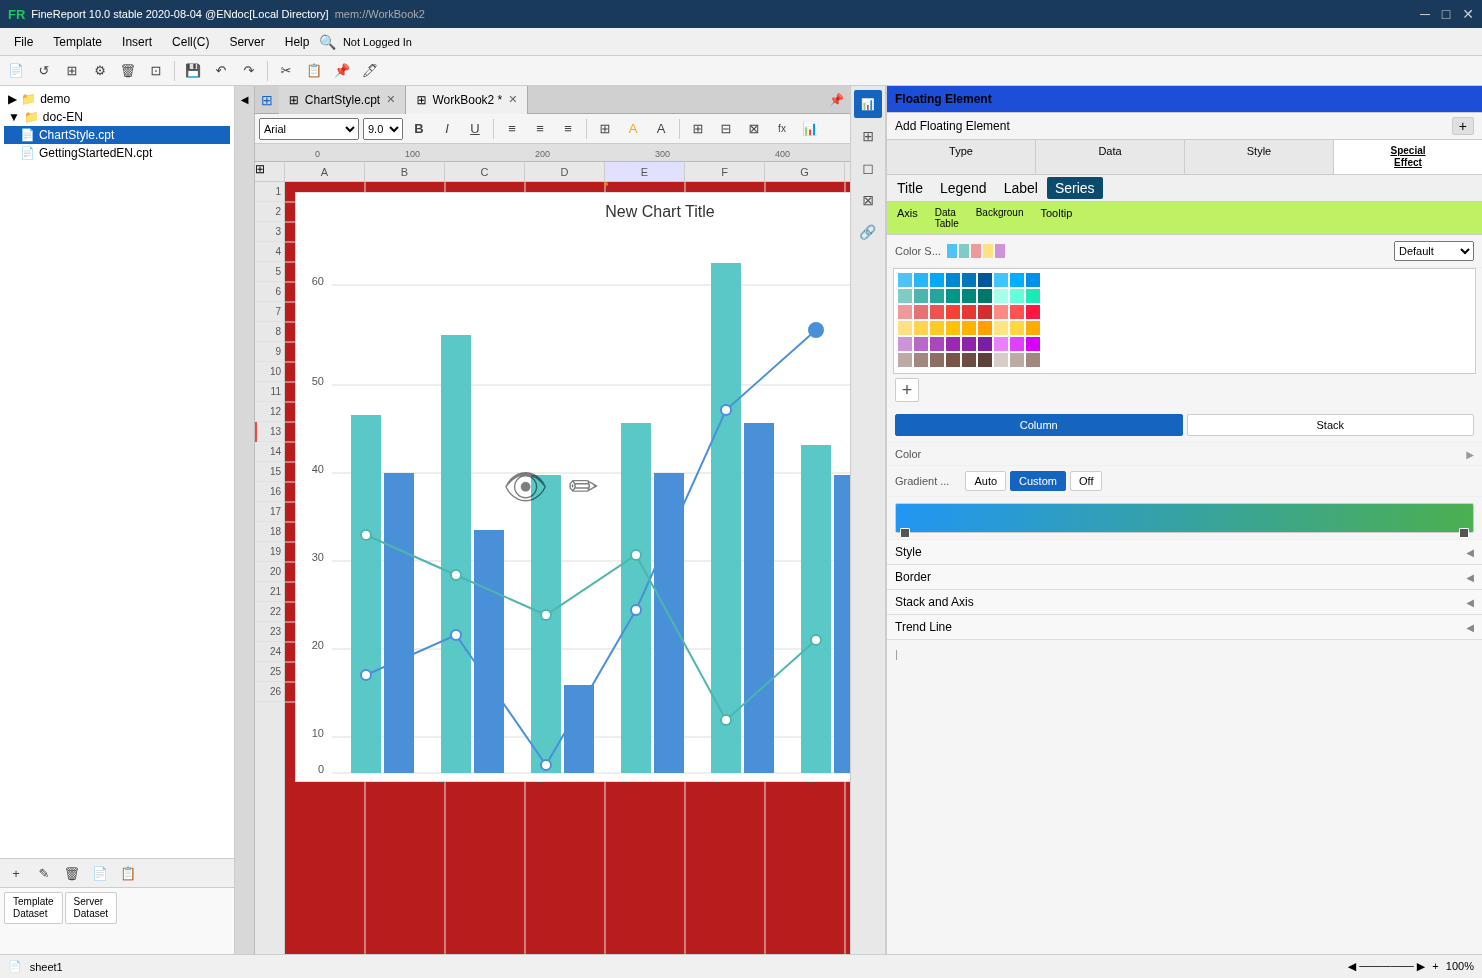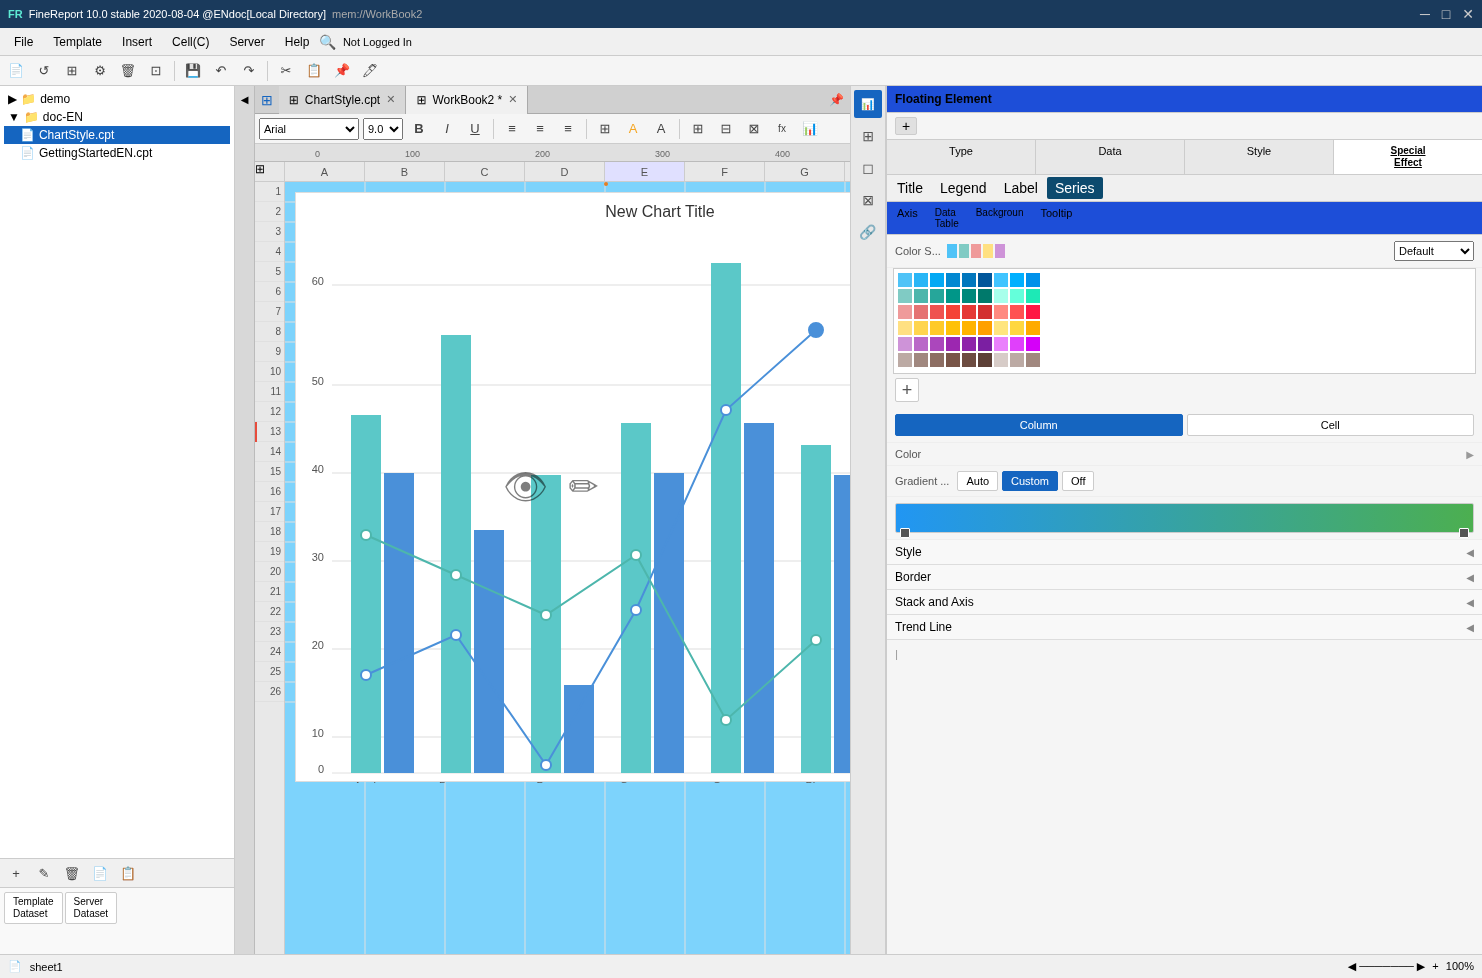--- a/index.html
+++ b/index.html
@@ -265,21 +265,21 @@
       cursor: pointer;
       font-size: 14px;
       border-radius: 2px;
     }
     .sub-tab.active { background: #0c4a6e; color: white; }
 
     
     #sub-tabs2 {
       display: flex;
       flex-wrap: wrap;
-      background: #1d4ed8;
+      background: #bef264;
       border-bottom: 1px solid #ccc;
       padding: 2px;
       gap: 1px;
     }
     .sub-tab2 {
       padding: 3px 8px;
       cursor: pointer;
       font-size: 11px;
       border-radius: 2px;
     }
@@ -351,21 +351,21 @@
     .prop-row .prop-arrow { color: #999; font-size: 10px; }
 
     
     #gradient-row {
       display: flex;
       align-items: center;
       padding: 5px 8px;
       border-bottom: 1px solid #eee;
       gap: 4px;
     }
-    #gradient-row label { font-size: 11px; color: #555; margin-right: 4px; }
+    #gradient-row label { font-size: 11px; color: #555; margin-right: 12px; }
     .grad-btn {
       padding: 3px 8px;
       cursor: pointer;
       font-size: 11px;
       border: 1px solid #ccc;
       border-radius: 2px;
       background: white;
     }
     .grad-btn.active { background: #1565c0; color: white; border-color: #1565c0; }
 
@@ -452,21 +452,21 @@
       flex: 1;
       overflow: hidden;
       position: relative;
     }
   </style>
 </head>
 <body>
 
 <div id="titlebar">
   <div class="title-left">
-    <span style="color:#5eead4;font-weight:bold;font-size:11px;">FR</span>
+    <span style="color:#22c55e;font-weight:bold;font-size:13px;">FR</span>
     <span>FineReport 10.0 stable 2020-08-04 @ENdoc[Local Directory]</span>
     <span style="color:#aaa;">mem://WorkBook2</span>
   </div>
   <div class="title-right">
     <span>─</span>
     <span>□</span>
     <span>✕</span>
   </div>
 </div>
 
@@ -649,21 +649,21 @@
               <div class="row-num">19</div>
               <div class="row-num">20</div>
               <div class="row-num">21</div>
               <div class="row-num">22</div>
               <div class="row-num">23</div>
               <div class="row-num">24</div>
               <div class="row-num">25</div>
               <div class="row-num">26</div>
             </div>
 
-            <div id="grid-area" style="flex:1;background:#7dd3fc;position:relative;overflow:hidden;">
+            <div id="grid-area" style="flex:1;background:#b91c1c;position:relative;overflow:hidden;">
 
               <svg style="position:absolute;top:0;left:0;width:100%;height:100%;pointer-events:none;">
 
                 <line x1="0" y1="20" x2="100%" y2="20" stroke="#e0e0e0"></line>
                 <line x1="0" y1="40" x2="100%" y2="40" stroke="#e0e0e0"></line>
                 <line x1="0" y1="60" x2="100%" y2="60" stroke="#e0e0e0"></line>
                 <line x1="0" y1="80" x2="100%" y2="80" stroke="#e0e0e0"></line>
                 <line x1="0" y1="100" x2="100%" y2="100" stroke="#e0e0e0"></line>
                 <line x1="0" y1="120" x2="100%" y2="120" stroke="#e0e0e0"></line>
                 <line x1="0" y1="140" x2="100%" y2="140" stroke="#e0e0e0"></line>
@@ -803,20 +803,21 @@
     <div class="right-icon-btn">▶</div>
   </div>
 
   <div id="right-main" style="width:260px;background:#f5f5f5;border-left:1px solid #ccc;display:flex;flex-direction:column;overflow-y:auto;">
 
     <div id="floating-header">
       <span style="font-size:12px;font-weight:bold;">Floating Element</span>
     </div>
 
     <div id="add-floating" style="display:flex;align-items:center;padding:4px 8px;border-bottom:1px solid #ccc;font-size:12px;gap:4px;">
+      <span style="flex:1;">Add Floating Element</span>
       <div style="background:#e0e0e0;border:1px solid #ccc;cursor:pointer;padding:0 6px;border-radius:2px;font-size:14px;">+</div>
     </div>
 
     <div id="prop-tabs">
       <div class="prop-tab">Type</div>
       <div class="prop-tab">Data</div>
       <div class="prop-tab">Style</div>
       <div class="prop-tab active" style="font-size:10px;line-height:1.2;">Special<br>Effect</div>
     </div>
 
@@ -915,21 +916,21 @@
         <div class="color-cell" style="background:#d7ccc8;"></div>
         <div class="color-cell" style="background:#bcaaa4;"></div>
         <div class="color-cell" style="background:#a1887f;"></div>
       </div>
     </div>
 
     <div id="add-color-btn">+</div>
 
     <div id="chart-type-btns">
       <div class="chart-type-btn active">Column</div>
-      <div class="chart-type-btn">Cell</div>
+      <div class="chart-type-btn">Stack</div>
     </div>
 
     <div class="prop-row">
       <label>Color</label>
       <span class="prop-arrow">▶</span>
     </div>
 
     <div id="gradient-row">
       <label>Gradient ...</label>
       <div class="grad-btn">Auto</div>

